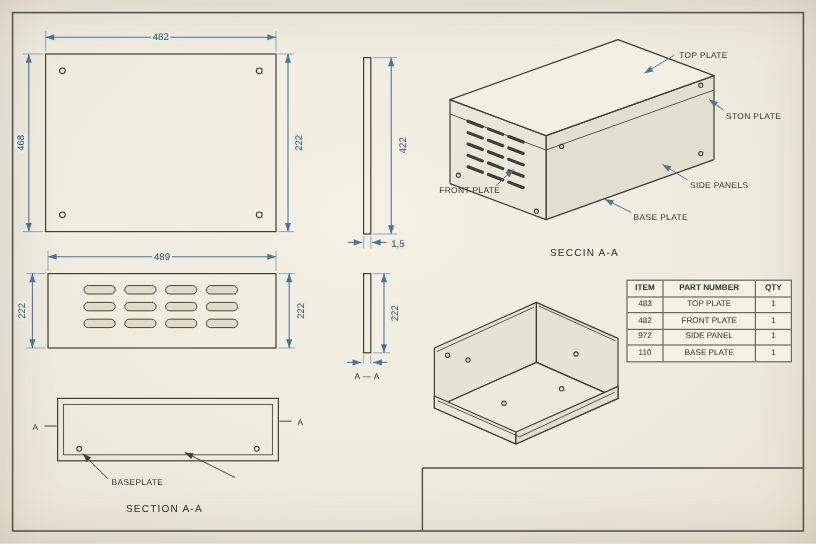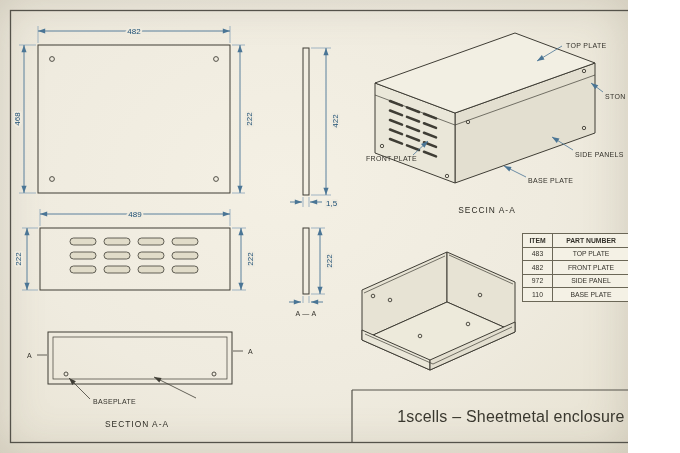--- a/index.html
+++ b/index.html
@@ -1,18 +1,18 @@
 <!DOCTYPE html>
 <html><head>
 <meta charset="utf-8">
 <style>
   html,body { margin:0; padding:0; }
   .page {
     position:relative;
-    width:628px; height:453px;
+    width:680px; height:453px;
     background: radial-gradient(ellipse at 45% 40%, #f4f0e4 0%, #efebdf 55%, #e7e2d2 100%);
     box-shadow: inset 0 0 45px rgba(110,100,80,0.22);
     overflow:hidden;
     font-family:"Liberation Sans", sans-serif;
   }
   svg { position:absolute; left:0; top:0; }
   svg text { font-family:"Liberation Sans", sans-serif; }
 
   .obj   { fill:none; stroke:#3f3d35; stroke-width:1; }
   .obj2  { fill:none; stroke:#3f3d35; stroke-width:0.7; }
@@ -263,17 +263,14 @@
 
     <div class="cell c1">972</div>
     <div class="cell c2">SIDE PANEL</div>
     <div class="cell c3">1</div>
 
     <div class="cell c1 last">110</div>
     <div class="cell c2 last">BASE PLATE</div>
     <div class="cell c3 last">1</div>
   </div>
 
-  <div class="title-block">
-    <span>1scells – Sheetmetal enclosure</span>
-  </div>
 
 </div>
 
 </body></html>

